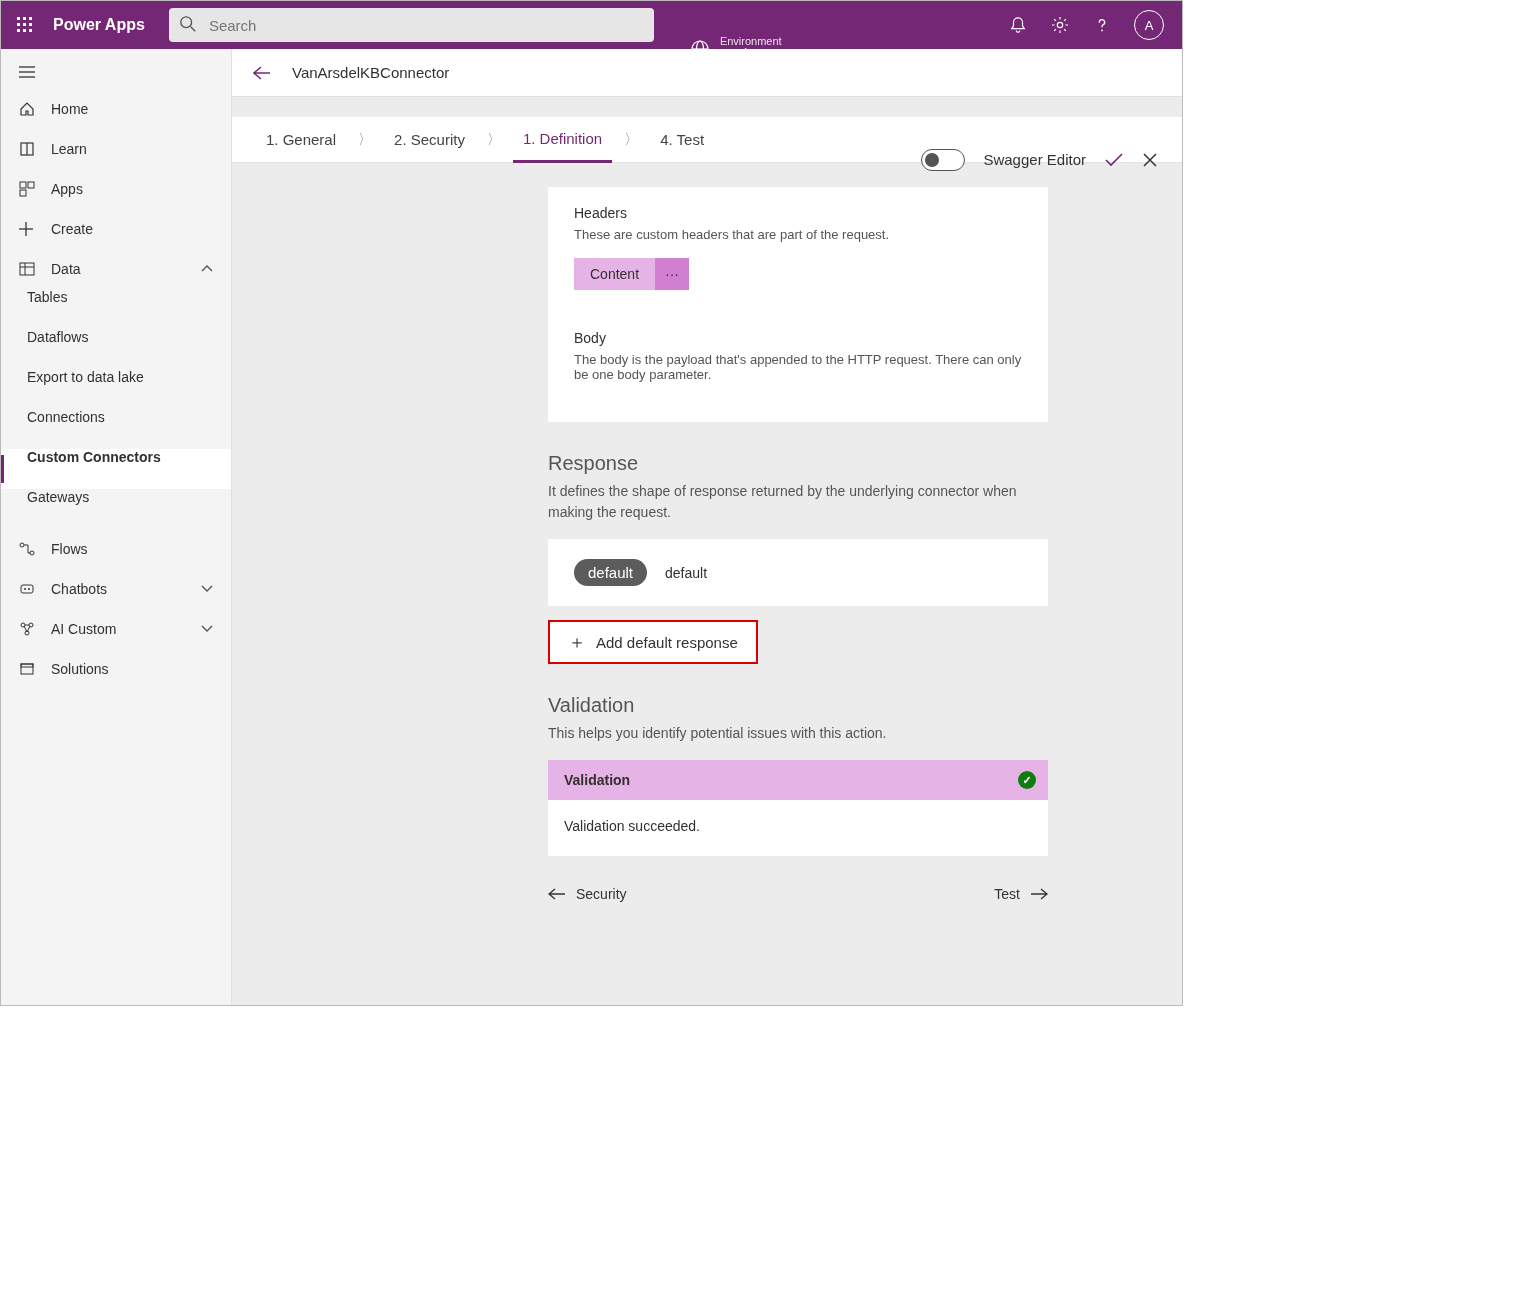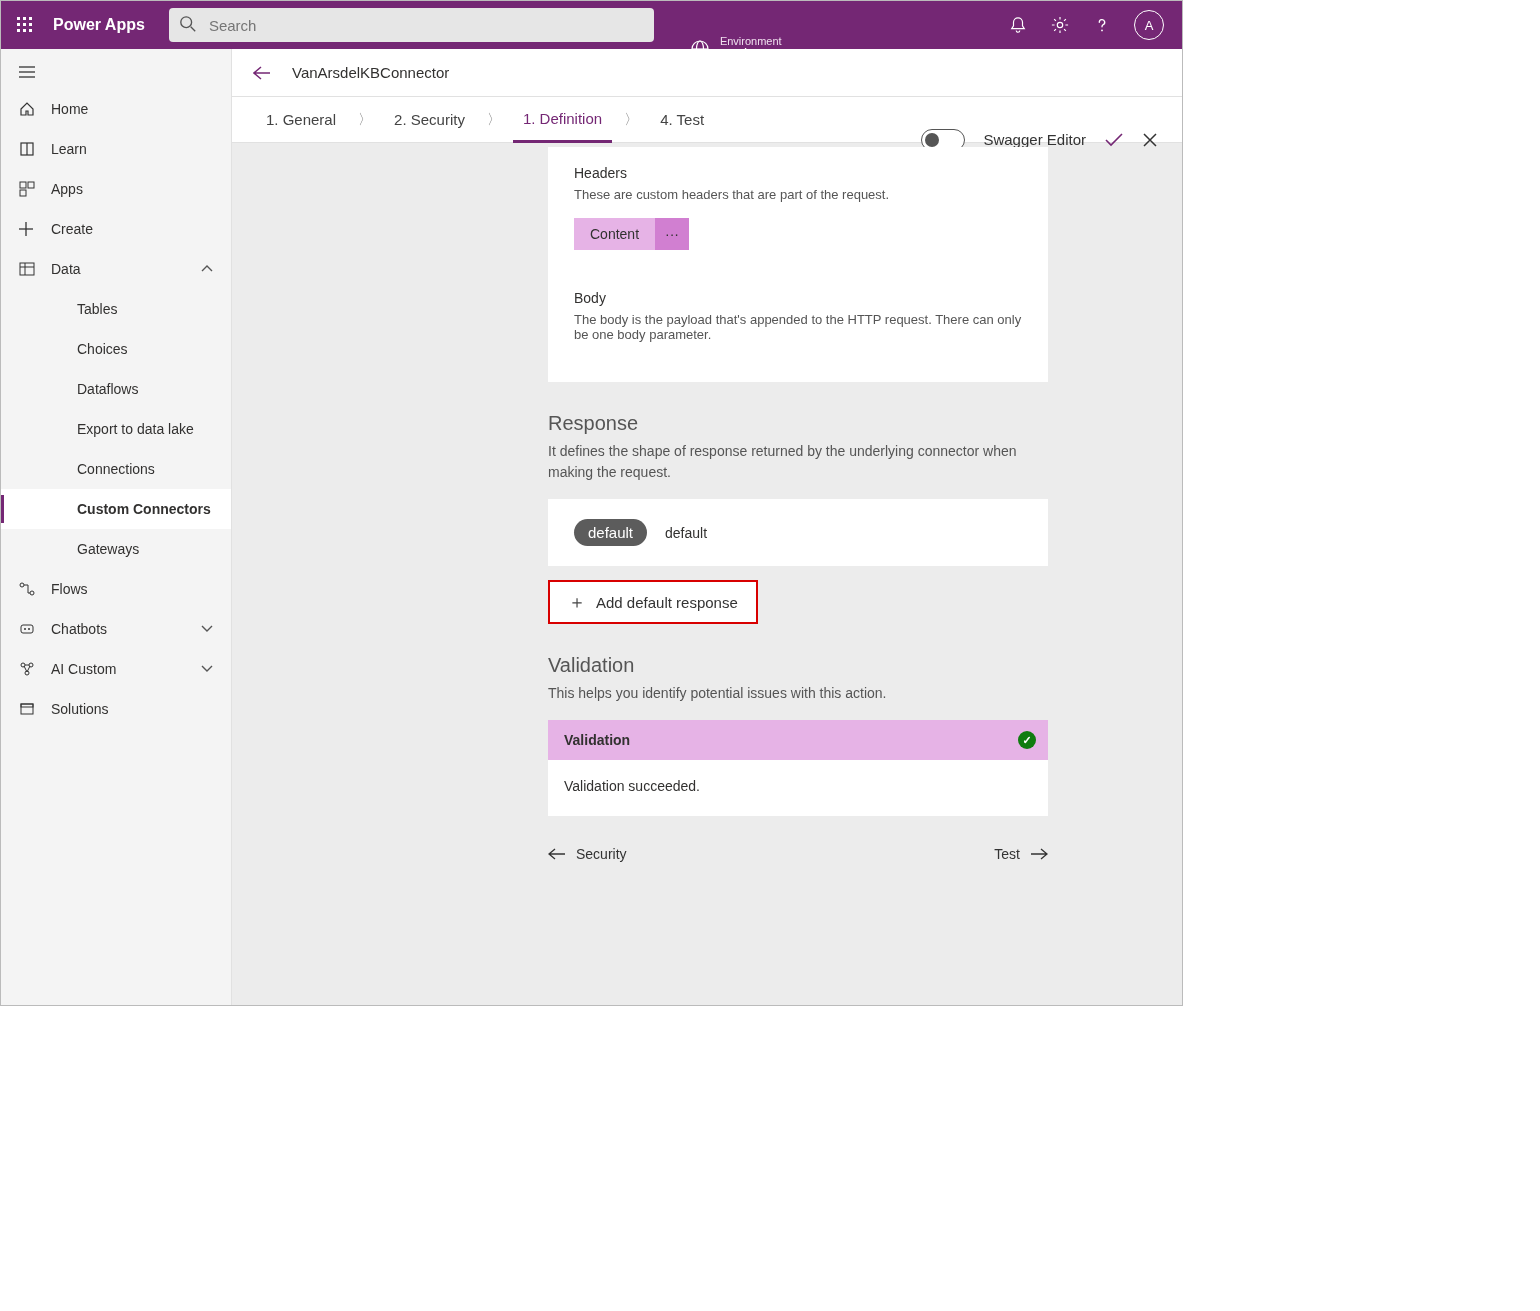--- a/index.html
+++ b/index.html
@@ -21,25 +21,25 @@
 .topicon{color:#fff;display:flex;align-items:center;justify-content:center;width:20px;height:20px;}
 .avatar{width:30px;height:30px;border:1px solid #fff;border-radius:50%;display:flex;align-items:center;justify-content:center;font-size:13px;}
 
 .body{flex:1;display:flex;min-height:0;}
 
 .sidenav{width:231px;background:#f4f4f4;border-right:1px solid #e1e1e1;display:flex;flex-direction:column;padding-top:6px;}
 .navitem{display:flex;align-items:center;height:40px;padding:0 18px;gap:14px;cursor:pointer;color:#323130;}
 .navitem.toggleonly{height:34px;}
 .navitem .nicon{width:18px;display:flex;align-items:center;}
 .navitem .chev{margin-left:auto;color:#555;}
-.subitem{padding-left:76px;height:40px;display:flex;align-items:center;cursor:pointer;}
+.subitem{padding-left:26px;height:40px;display:flex;align-items:flex-start;cursor:pointer;}
 .subitem.active{background:#fff;font-weight:600;position:relative;}
 .subitem.active::before{content:"";position:absolute;left:0;top:6px;bottom:6px;width:3px;background:#742774;}
 
-.main{flex:1;display:flex;flex-direction:column;min-width:0;background:#ececec;}
+.main{flex:1;display:flex;flex-direction:column;min-width:0;background:#ececec;gap:20px;}
 .crumbbar{height:48px;background:#fff;border-bottom:1px solid #e1e1e1;display:flex;align-items:center;}
 .backbtn{width:60px;display:flex;justify-content:center;color:#742774;}
 .crumbtitle{font-size:15px;}
 .tabbar{height:46px;background:#fff;border-bottom:1px solid #e1e1e1;display:flex;align-items:center;padding-left:24px;gap:10px;}
 .tab{padding:0 10px;height:46px;display:flex;align-items:center;color:#444;font-size:15px;cursor:pointer;}
 .tab.active{color:#742774;border-bottom:3px solid #742774;font-weight:400;}
 .tabsep{color:#888;font-size:14px;padding:0 2px;}
 .tabright{margin-left:auto;display:flex;align-items:center;gap:18px;padding-right:24px;margin-top:40px;}
 .swlab{font-size:15px;color:#333;}
 .toggle{width:44px;height:22px;border-radius:11px;border:1px solid #555;background:#fff;position:relative;}
@@ -197,23 +197,20 @@
         <span class="chev">
             <svg width="12" height="8">
               <path d="M1 6l5-5 5 5" stroke="#555" stroke-width="1.4" fill="none"></path>
             </svg>
           </span>
       </div>
       <div class="subitem">
           <span>Tables</span>
         </div>
       <div class="subitem">
-          <span>Choices</span>
-        </div>
-      <div class="subitem">
           <span>Dataflows</span>
         </div>
       <div class="subitem">
           <span>Export to data lake</span>
         </div>
       <div class="subitem">
           <span>Connections</span>
         </div>
       <div class="subitem active">
           <span>Custom Connectors</span>

